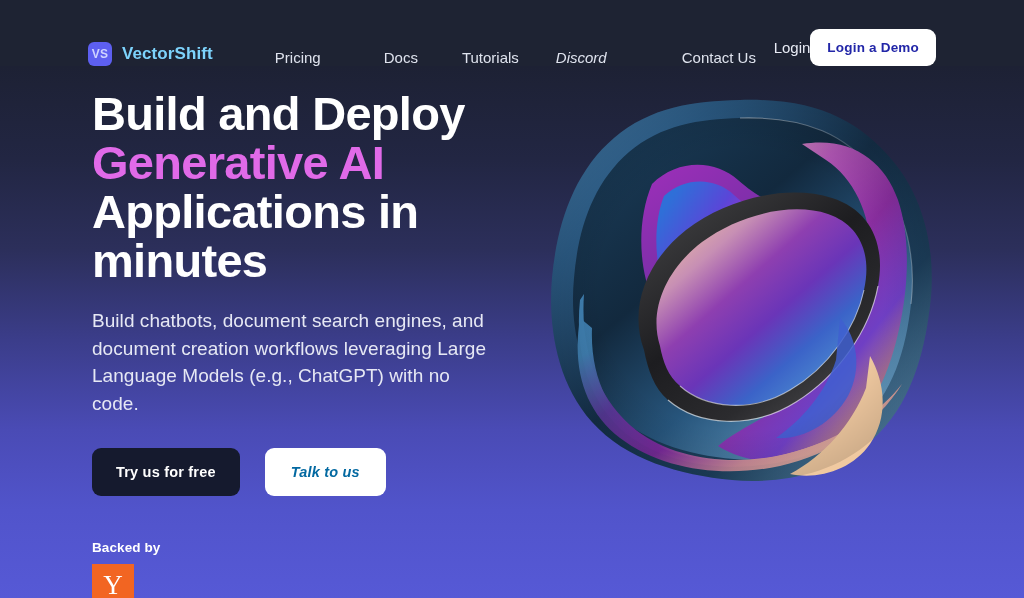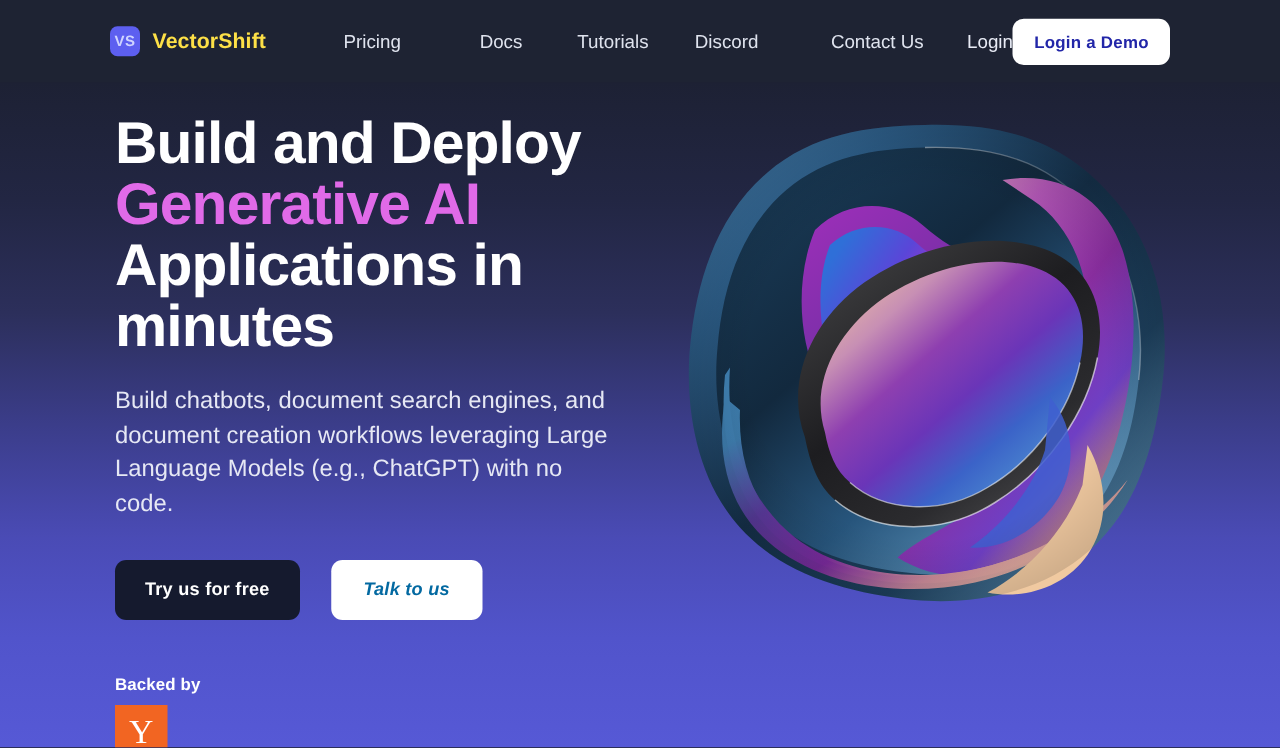--- a/index.html
+++ b/index.html
@@ -14,43 +14,43 @@
         #1c2033 0px, #1d2134 66px, #222643 160px,
         #2c2f5b 250px, #3b3d8a 340px, #4a4bb5 430px,
         #5154cb 510px, #5659d6 598px);
     overflow:hidden;
   }
 
   
   .navbar {
     position:absolute; top:0; left:0; width:1024px; height:66px;
     background:#1e2333;
-    display:flex; align-items:center;
+    display:flex; align-items:flex-end;
     z-index:20;
   }
   .brand { display:flex; align-items:center; gap:10px; margin-left:88px; }
   .brand-logo {
     width:24px; height:24px; border-radius:6px;
     background:#5d5ff0;
     display:flex; align-items:center; justify-content:center;
     font-size:12px; font-weight:bold; color:#cfd4ff;
     letter-spacing:.3px; line-height:1;
   }
   .brand-name {
-    font-size:17px; font-weight:bold; color:#fde047; letter-spacing:.1px;
+    font-size:17px; font-weight:bold; color:#7dd3fc; letter-spacing:.1px;
   }
   .nav-links { display:flex; align-items:center; margin-left:62px; }
   .nav-link {
     color:#dfe3ee; font-size:15px; text-decoration:none;
     white-space:nowrap;
   }
   .nav-links .nav-link:nth-child(1){ margin-right:63px; }
   .nav-links .nav-link:nth-child(2){ margin-right:44px; }
   .nav-links .nav-link:nth-child(3){ margin-right:37px; }
-  .nav-links .nav-link:nth-child(4){ margin-right:58px; }
+  .nav-links .nav-link:nth-child(4){ margin-right:75px;font-style:italic; }
   .nav-link.contact { margin-right:0; }
   .nav-right {
     display:flex; align-items:center; gap:0;
     margin-left:auto; margin-right:88px;
   }
   .login-link {
     color:#e8ebf5; font-size:15px; text-decoration:none; 
   }
   .demo-btn {
     background:#ffffff; color:#2226a8;

